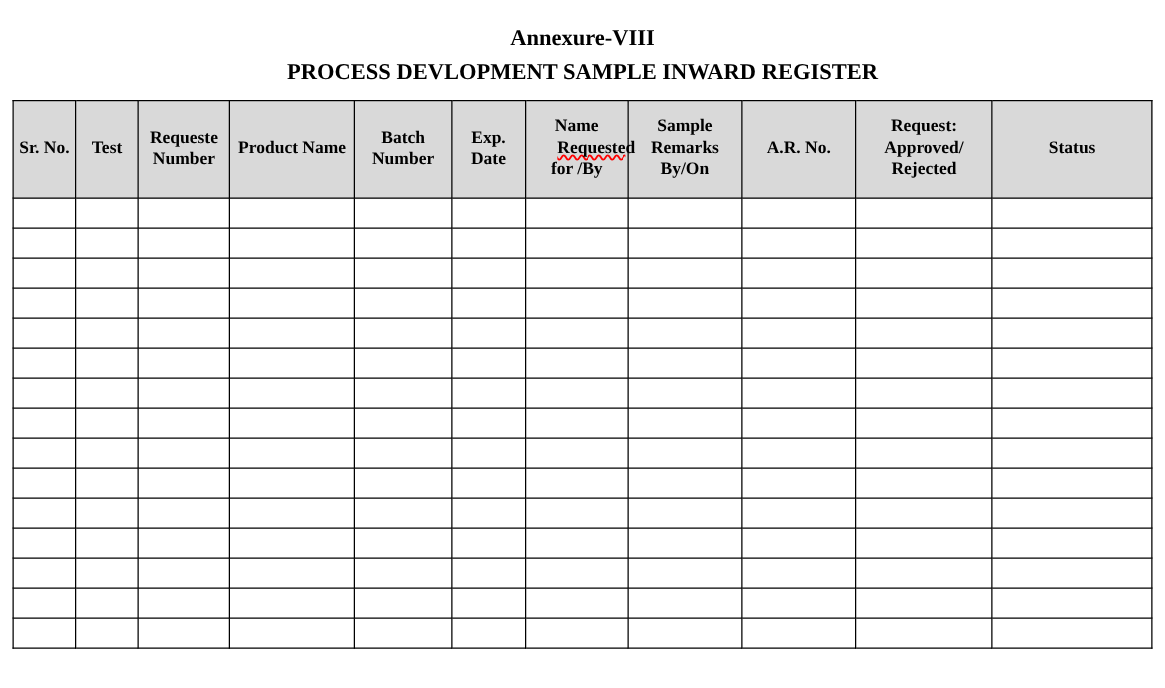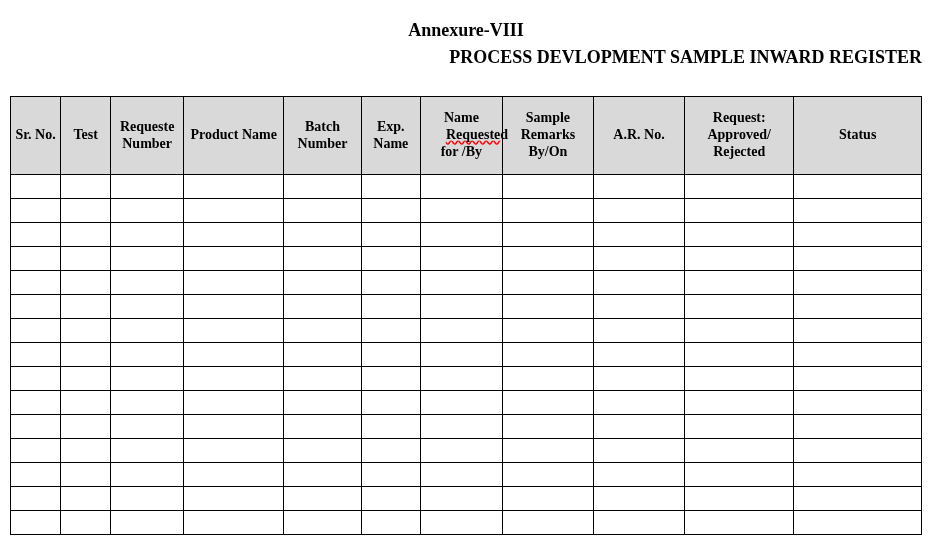--- a/index.html
+++ b/index.html
@@ -9,31 +9,30 @@
     }
     body {
       font-family: "Times New Roman", Times, serif;
       background: #ffffff;
       width: 932px;
       height: 550px;
       padding: 20px 10px;
     }
     .title-block {
       text-align: center;
-      margin-bottom: 28px;
+      margin-bottom: 12px;
     }
     .annexure {
       font-size: 18px;
       font-weight: bold;
       margin-bottom: 6px;
     }
     .main-title {
       font-size: 18px;
       font-weight: bold;
-      text-align: right;
     }
     table {
       border-collapse: collapse;
       width: 100%;
       table-layout: fixed;
     }
     th, td {
       border: 1px solid #000000;
       vertical-align: middle;
     }
@@ -89,21 +88,21 @@
       <col class="c10">
       <col class="c11">
   </colgroup>
   <thead>
     <tr>
       <th>Sr. No.</th>
       <th>Test</th>
       <th>Requeste Number</th>
       <th>Product Name</th>
       <th>Batch Number</th>
-      <th>Exp. Name</th>
+      <th>Exp. Date</th>
       <th><span>Name </span><span class="spellcheck">Requeste</span><span>d for /By</span></th>
       <th>Sample Remarks By/On</th>
       <th>A.R. No.</th>
       <th>Request: Approved/ Rejected</th>
       <th>Status</th>
     </tr>
   </thead>
   <tbody id="tbody">
       <tr>
         <td></td>

